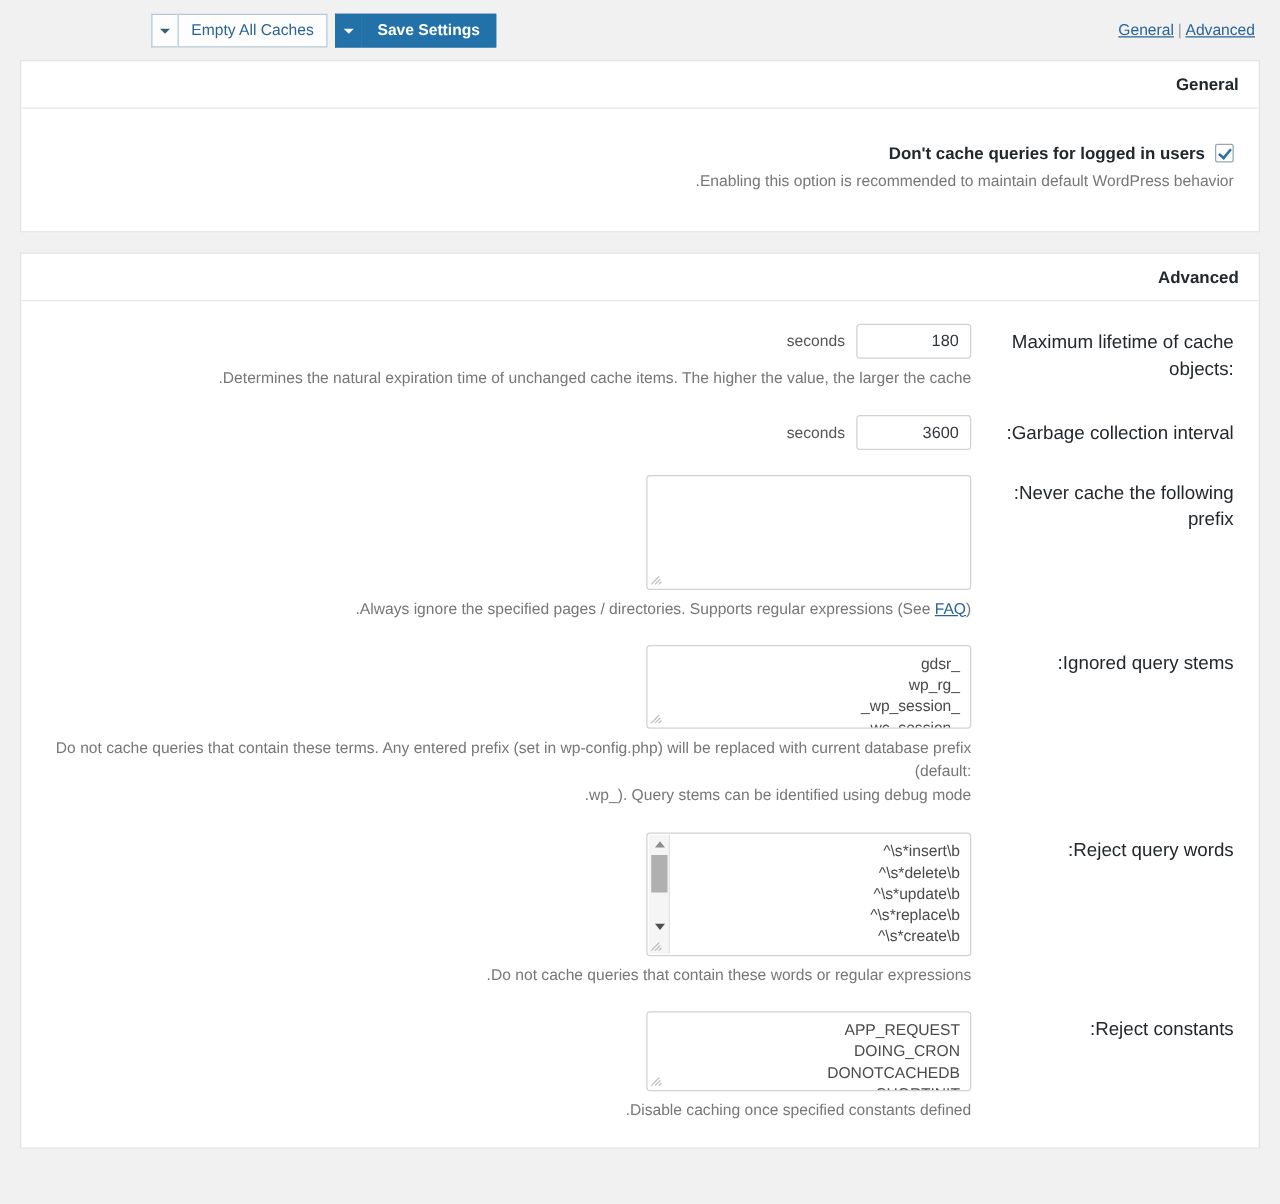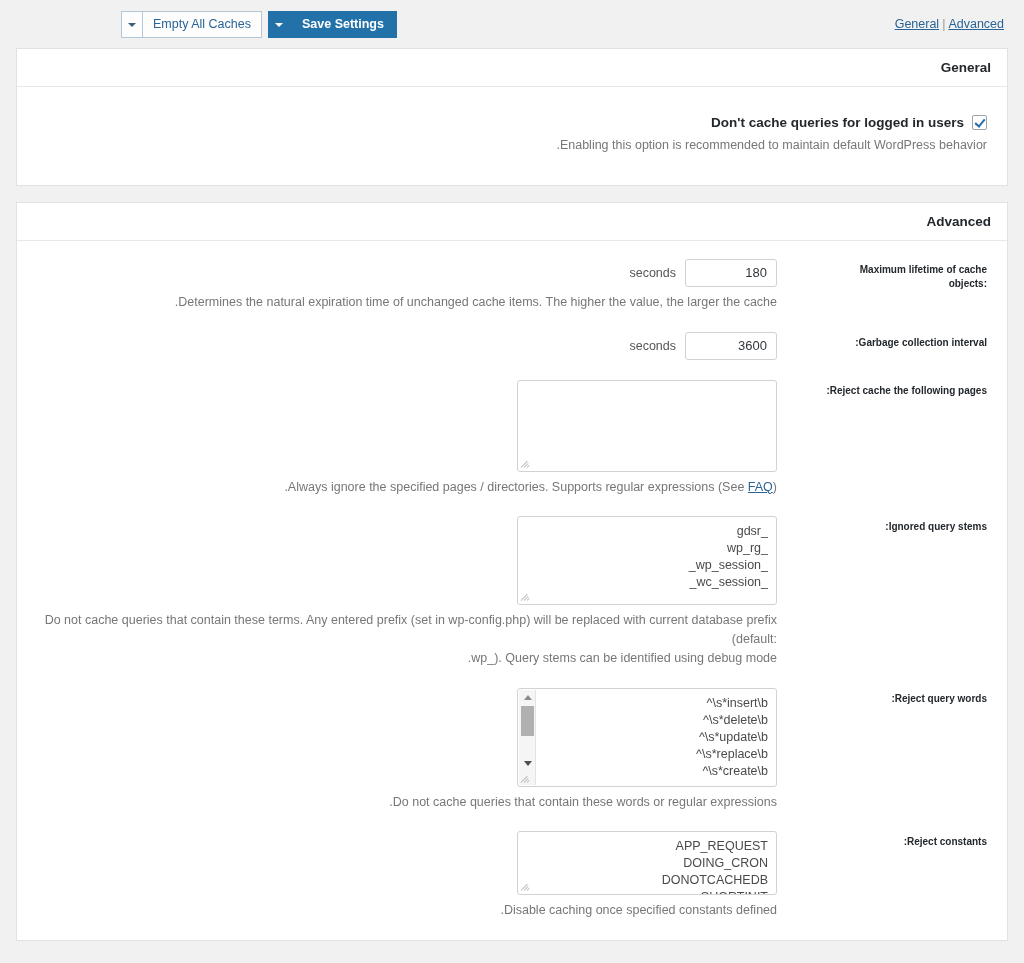--- a/index.html
+++ b/index.html
@@ -152,22 +152,22 @@
     display: flex;
     flex-direction: row;
     align-items: flex-start;
     margin-bottom: 4px;
   }
   .field-label {
     width: 214px;
     flex: none;
     order: 2;
     text-align: right;
-    font-weight: bold;
-    font-size: 10px;
+    font-weight: normal;
+    font-size: 15px;
     color: #23282d;
     padding-top: 4px;
     line-height: 1.45;
     padding-right: 4px;
   }
   .field-control {
     flex: 1;
     order: 1;
     text-align: right;
     padding-left: 6px;
@@ -209,21 +209,21 @@
     padding: 6px 8px 6px 8px;
     font-size: 12.5px;
     line-height: 17px;
     color: #4a4a4a;
     text-align: right;
     direction: rtl;
     overflow: hidden;
   }
   .ta .line { white-space: pre; }
   .ta.h-empty { height: 92px; }
-  .ta.h-stems { height: 89px; }
+  .ta.h-stems { height: 67px; }
   .ta.h-words { height: 99px; }
   .ta.h-const { height: 64px; }
 
   
   .grip {
     position: absolute;
     left: 2px; bottom: 1px;
     width: 12px; height: 12px;
     cursor: sw-resize;
   }
@@ -328,21 +328,21 @@
       <div class="field-control">
         <div class="control-line">
           <span class="unit">seconds</span>
           <input class="num" type="text" value="3600" style="">
         </div>
       </div>
     </div>
     <div class="row-sep"></div>
 
     <div class="field-row">
-      <div class="field-label">:Reject cache the following pages</div>
+      <div class="field-label">:Never cache the following prefix</div>
       <div class="field-control">
         <div class="ta-wrap">
           <div class="ta h-empty" id="ta-never-cache">
             <div class="grip">
               <span class="g1"></span>
                 <span class="g2"></span>
                 <span class="g3"></span>
             </div>
           </div>
         </div>

